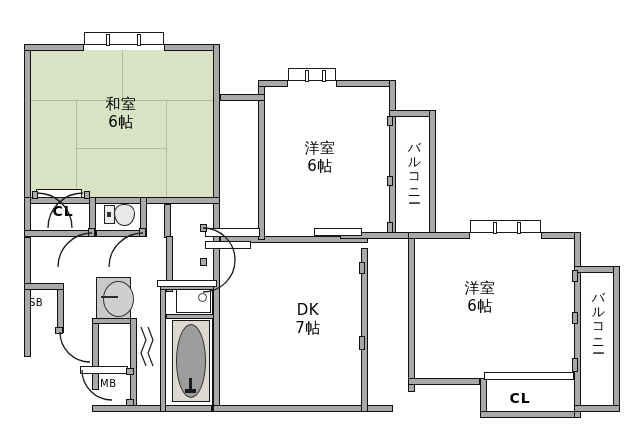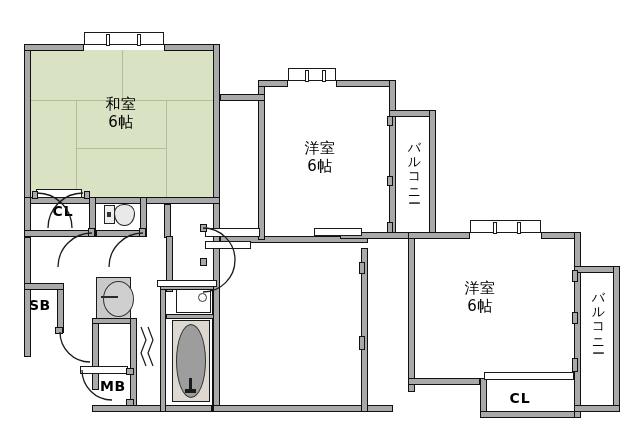--- a/index.html
+++ b/index.html
@@ -50,21 +50,21 @@
     position: absolute;
     color: #000000;
     font-family: "DejaVu Sans", sans-serif;
     text-align: center;
     line-height: 1.18;
     white-space: pre-line;
     letter-spacing: 0.5px;
   }
   .label-jp { font-size: 15px; font-weight: 500; }
   .label-lat { font-size: 14px; font-weight: 600; letter-spacing: 1px; }
-  .label-sm { font-size: 14px; font-weight: 700; letter-spacing: 0.5px; }
+  .label-sm { font-size: 10px; font-weight: 400; letter-spacing: 0.5px; }
   .label-vert {
     position: absolute;
     writing-mode: vertical-rl;
     text-orientation: upright;
     font-family: "DejaVu Sans", sans-serif;
     font-size: 13px;
     color: #000;
     letter-spacing: 1px;
   }
   
@@ -134,20 +134,21 @@
   <div class="mat-line" style="left:166px; top:100px; width:1px; height:98px;"></div>
   <div class="mat-line" style="left:76px; top:148px; width:90px; height:1px;"></div>
 
   <div class="label label-jp" style="left:81px; top:96px; width:80px;"><span>和室</span><br><span>6帖</span></div>
 
   <div class="floor" style="left:265px; top:86px; width:125px; height:140px;"></div>
   <div class="label label-jp" style="left:280px; top:140px; width:80px;"><span>洋室</span><br><span>6帖</span></div>
 
   <div class="label label-jp" style="left:440px; top:280px; width:80px;"><span>洋室</span><br><span>6帖</span></div>
 
+  <div class="label label-jp" style="left:270px; top:302px; width:76px;"><span>DK</span><br><span>7帖</span></div>
 
   <div class="label label-lat" style="left:38px; top:203px; width:50px;"><span>CL</span></div>
   <div class="label label-lat" style="left:500px; top:390px; width:40px;"><span>CL</span></div>
 
   <div class="label label-sm" style="left:29px; top:297px; width:24px; text-align:left;"><span>SB</span></div>
   <div class="label label-sm" style="left:100px; top:378px; width:28px; text-align:left;"><span>MB</span></div>
 
   <div class="label-vert" style="left:405px; top:133px;"><span>バルコニー</span></div>
   <div class="label-vert" style="left:589px; top:283px;"><span>バルコニー</span></div>
 

